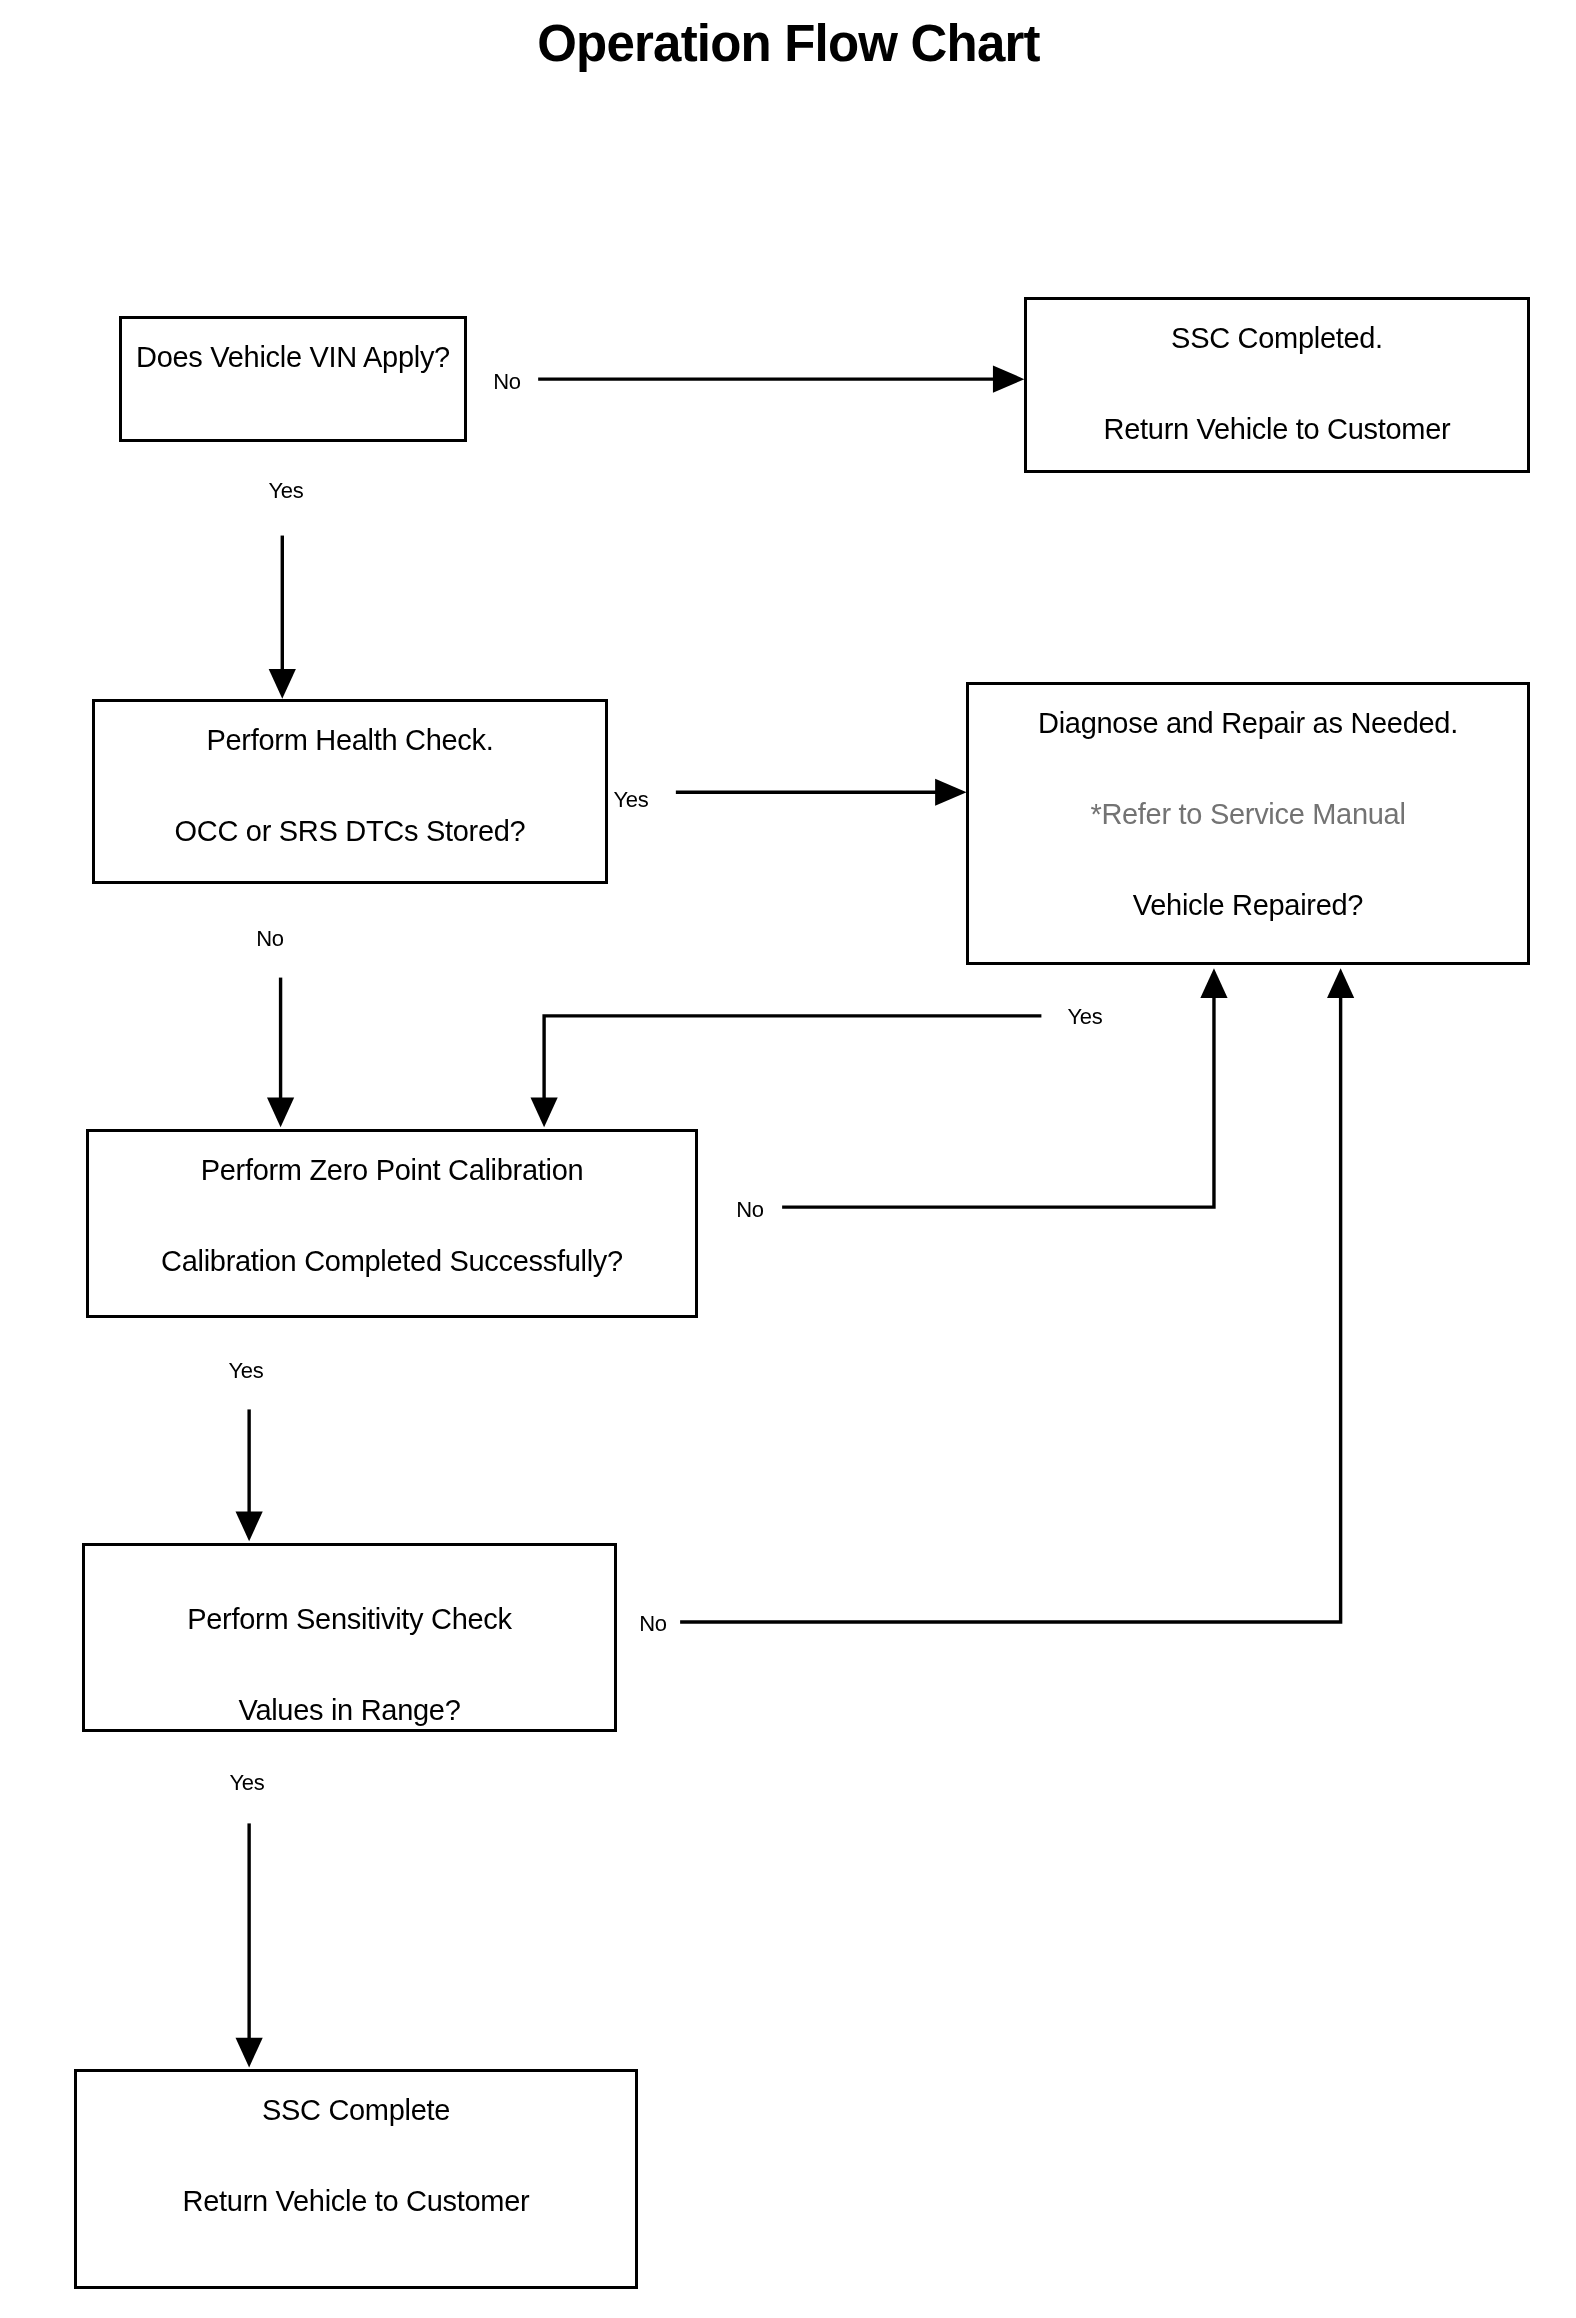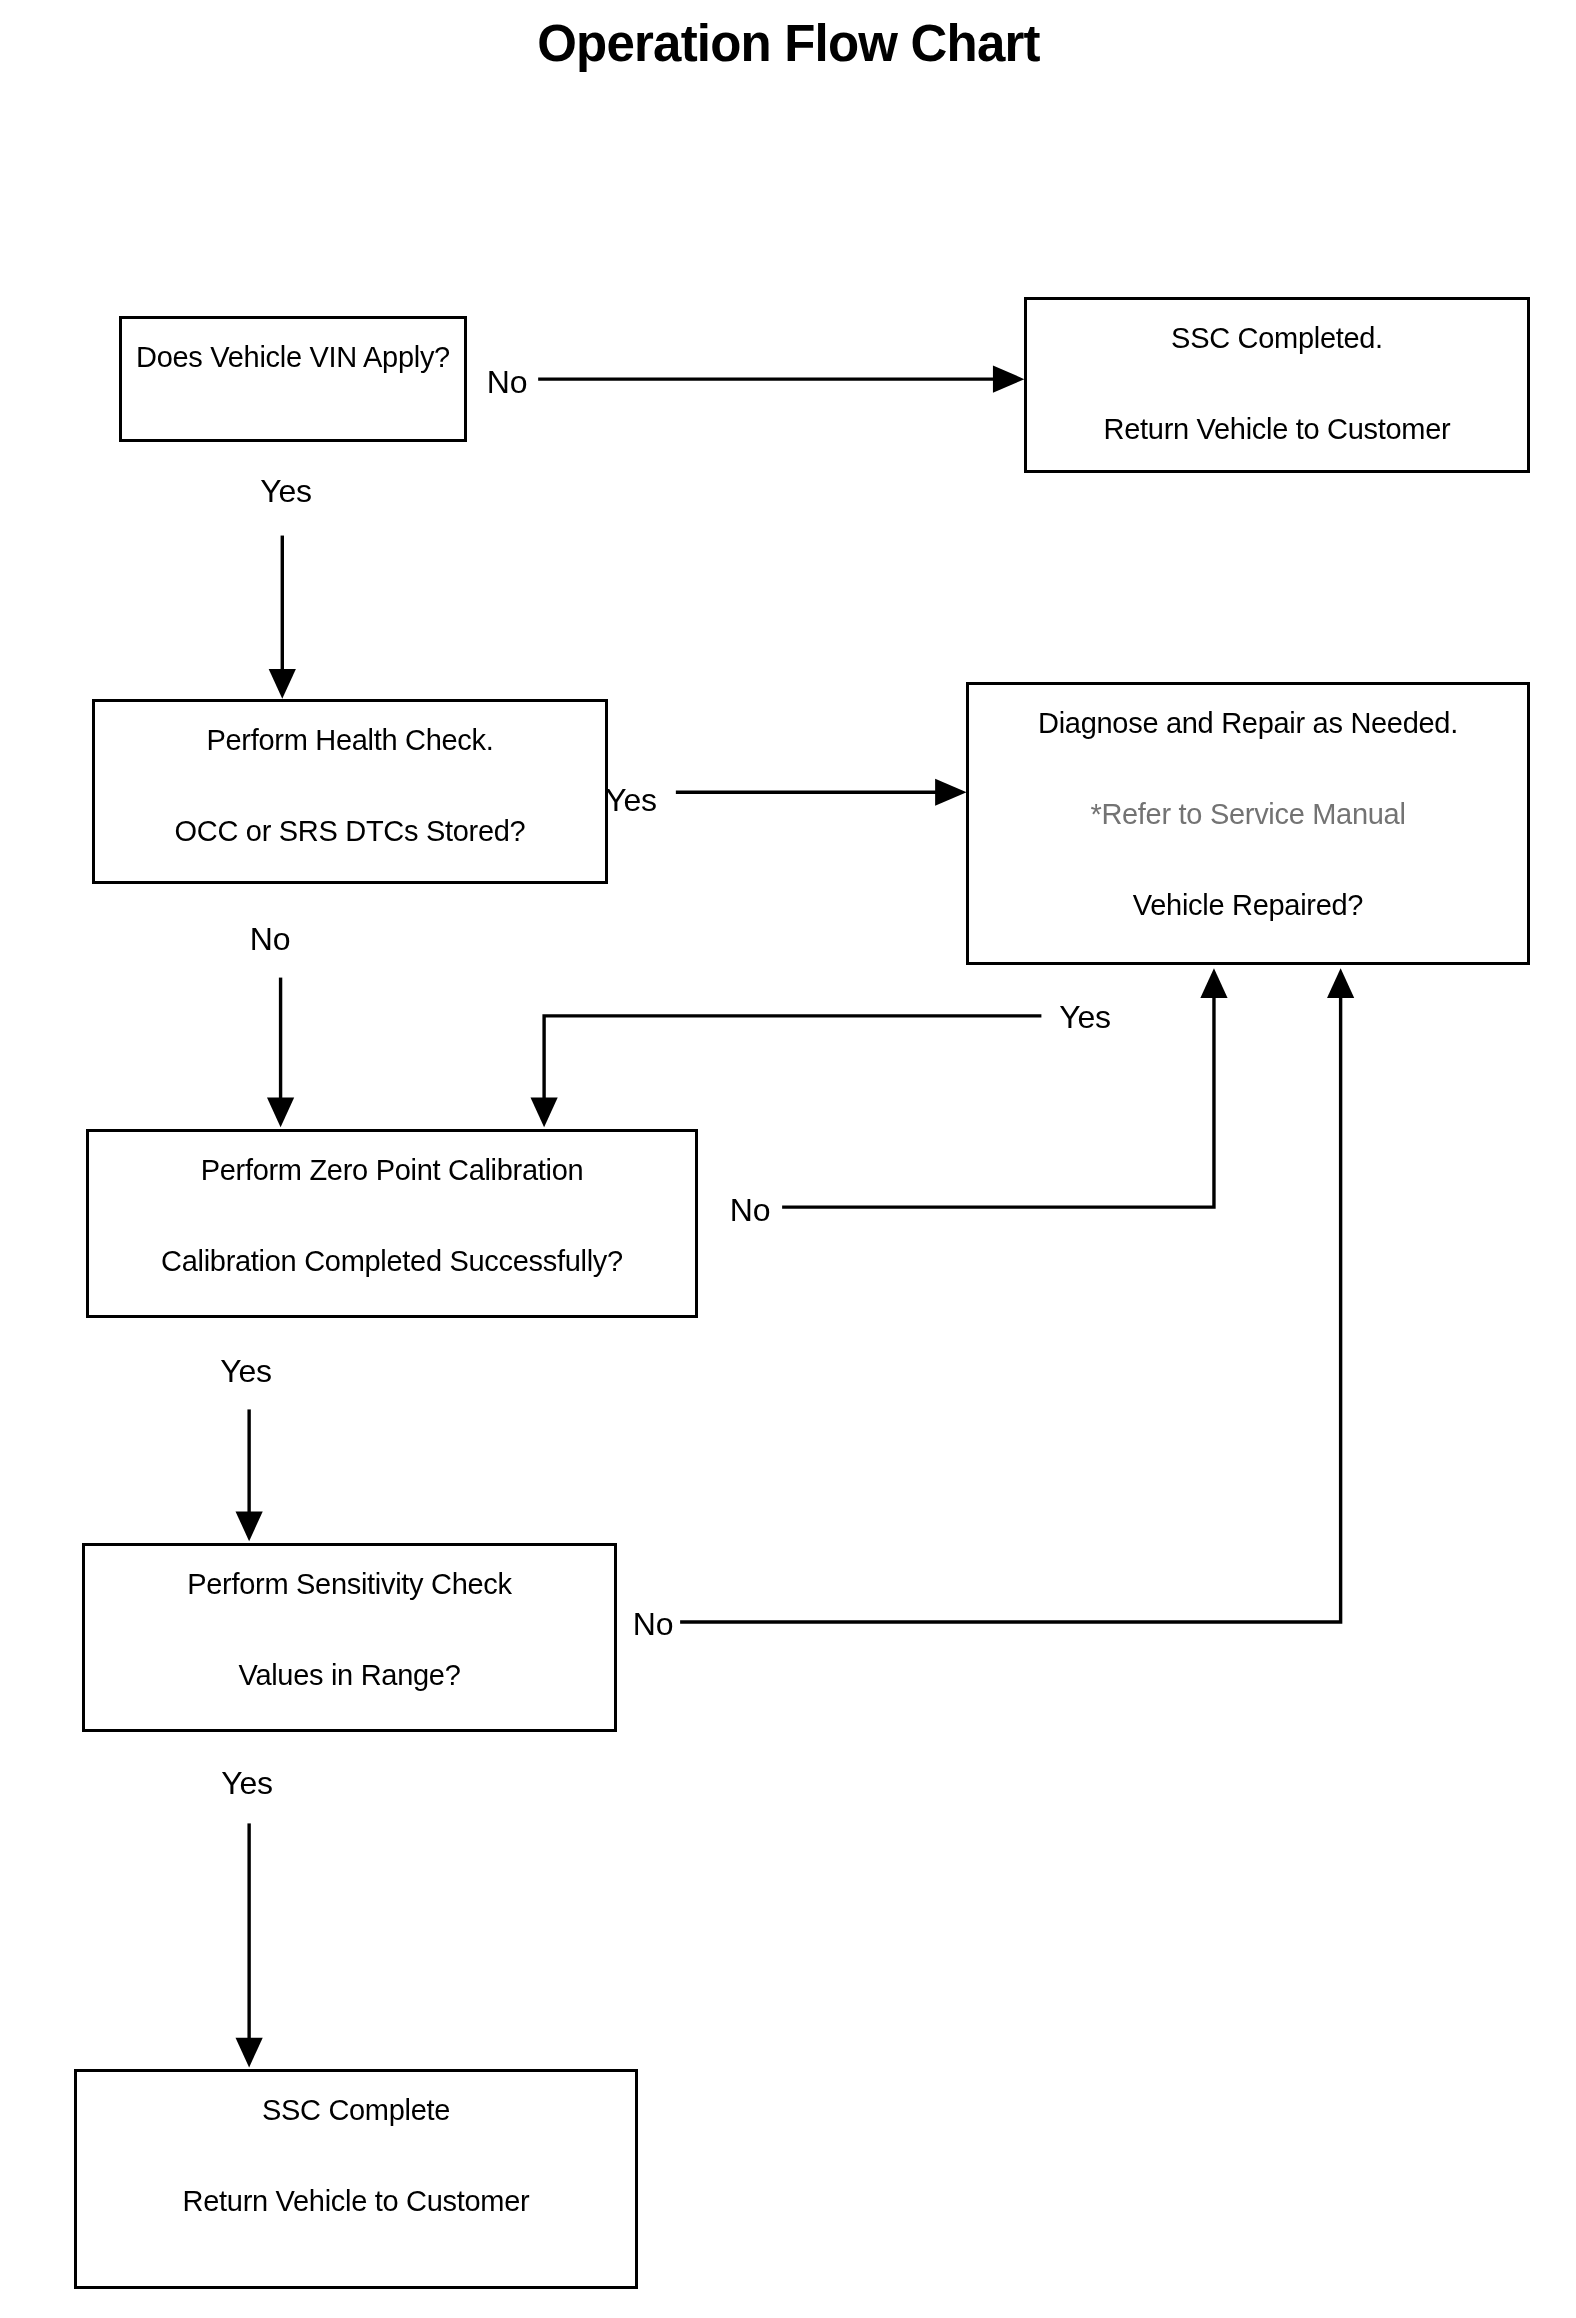--- a/index.html
+++ b/index.html
@@ -44,21 +44,21 @@
     height: 37px;
     line-height: 37px;
     font-size: 29px;
     letter-spacing: -0.3px;
     white-space: nowrap;
   }
   .green { color: #737373; }
   .lbl {
     position: absolute;
     transform: translate(-50%, -50%);
-    font-size: 32px;
+    font-size: 22px;
     letter-spacing: -0.3px;
     white-space: nowrap;
   }
 </style>
 </head>
 <body>
 
 <div class="canvas">
 
   <h1 class="title">Operation Flow Chart</h1>
@@ -115,21 +115,21 @@
     <span class="bline">Diagnose and Repair as Needed.</span>
     <span class="bline green">*Refer to Service Manual</span>
     <span class="bline">Vehicle Repaired?</span>
   </div>
 
   <div class="box" style="left:86px; top:1129px; width:612px; height:189px;text-align:right;">
     <span class="bline">Perform Zero Point Calibration</span>
     <span class="bline">Calibration Completed Successfully?</span>
   </div>
 
-  <div class="box" style="left:82px; top:1543px; width:535px; height:189px;">
+  <div class="box" style="left:82px; top:1543px; width:535px; height:189px;justify-content:flex-end;">
     <span class="bline">Perform Sensitivity Check</span>
     <span class="bline">Values in Range?</span>
   </div>
 
   <div class="box" style="left:74px; top:2069px; width:564px; height:220px;align-items:center;">
     <span class="bline">SSC Complete</span>
     <span class="bline">Return Vehicle to Customer</span>
   </div>
 
   <span class="lbl" style="left:507px; top:382px;">No</span>

